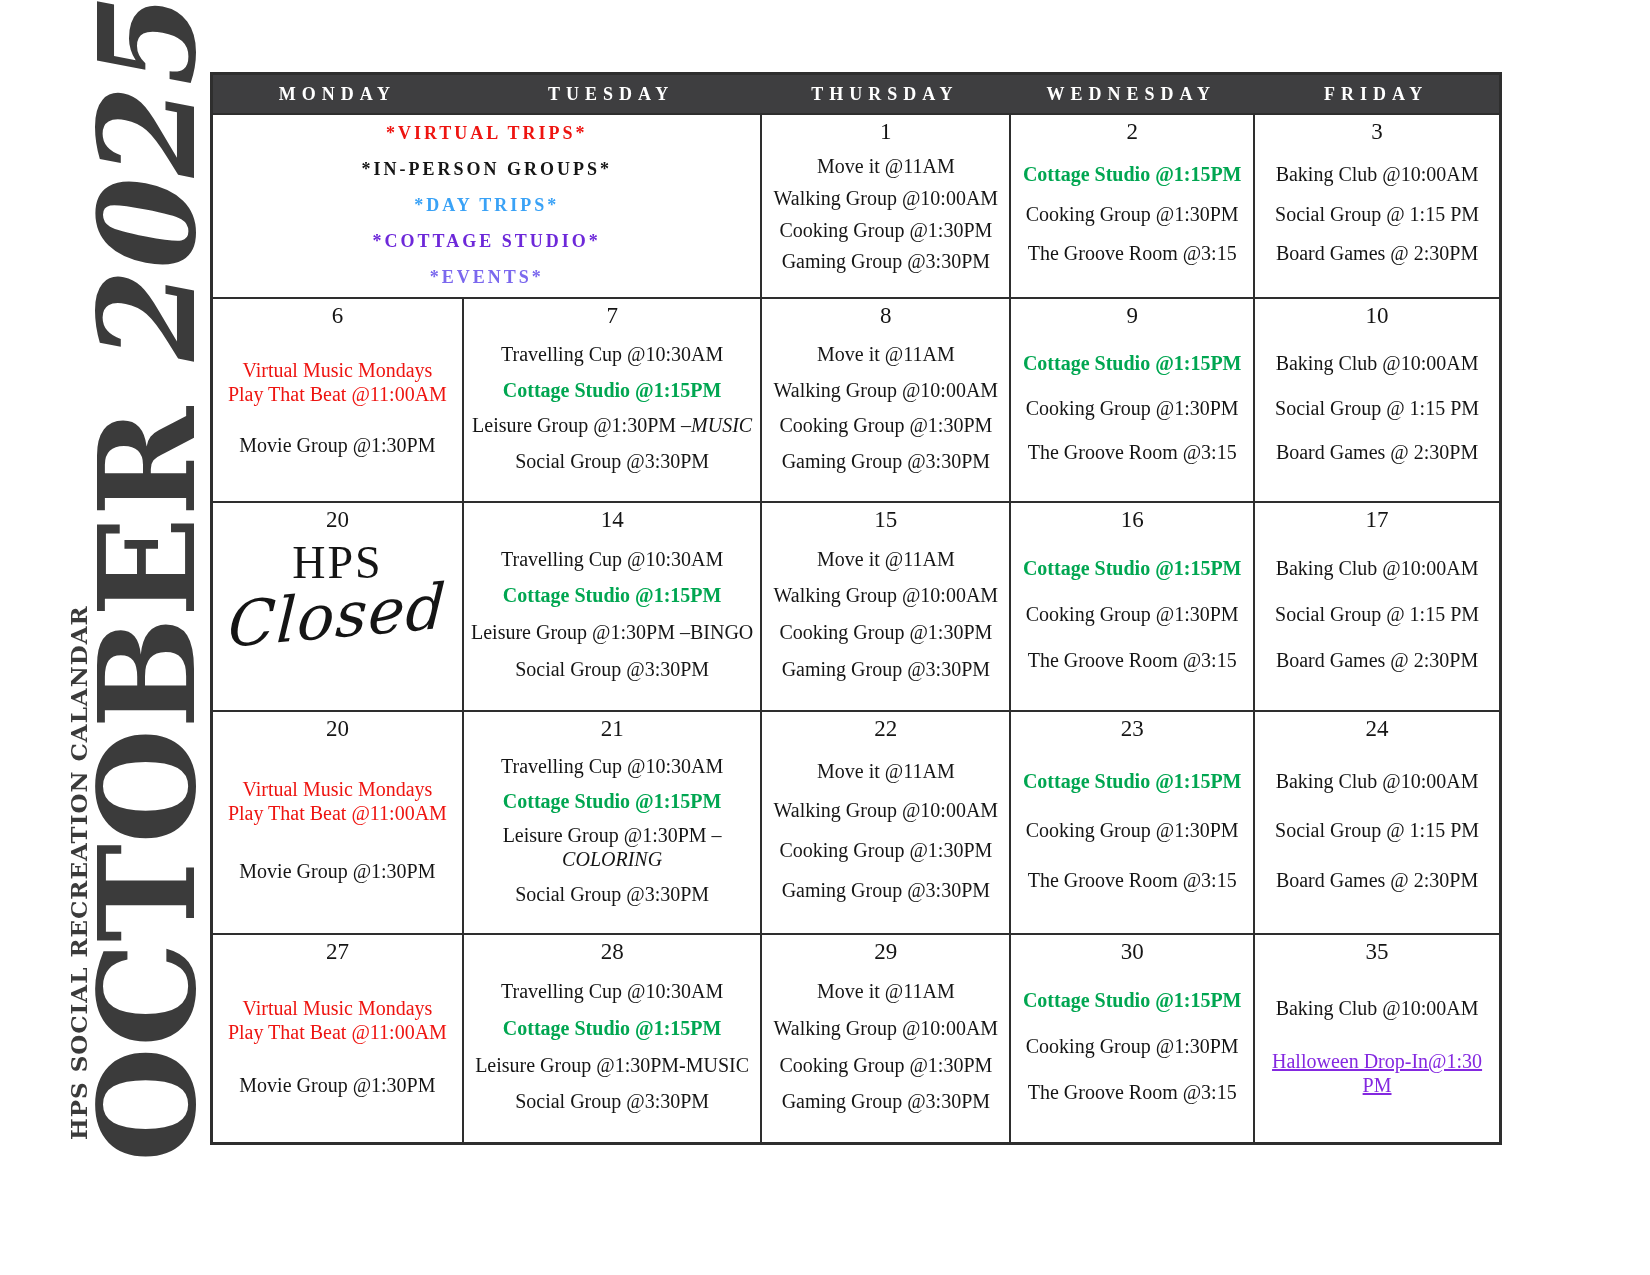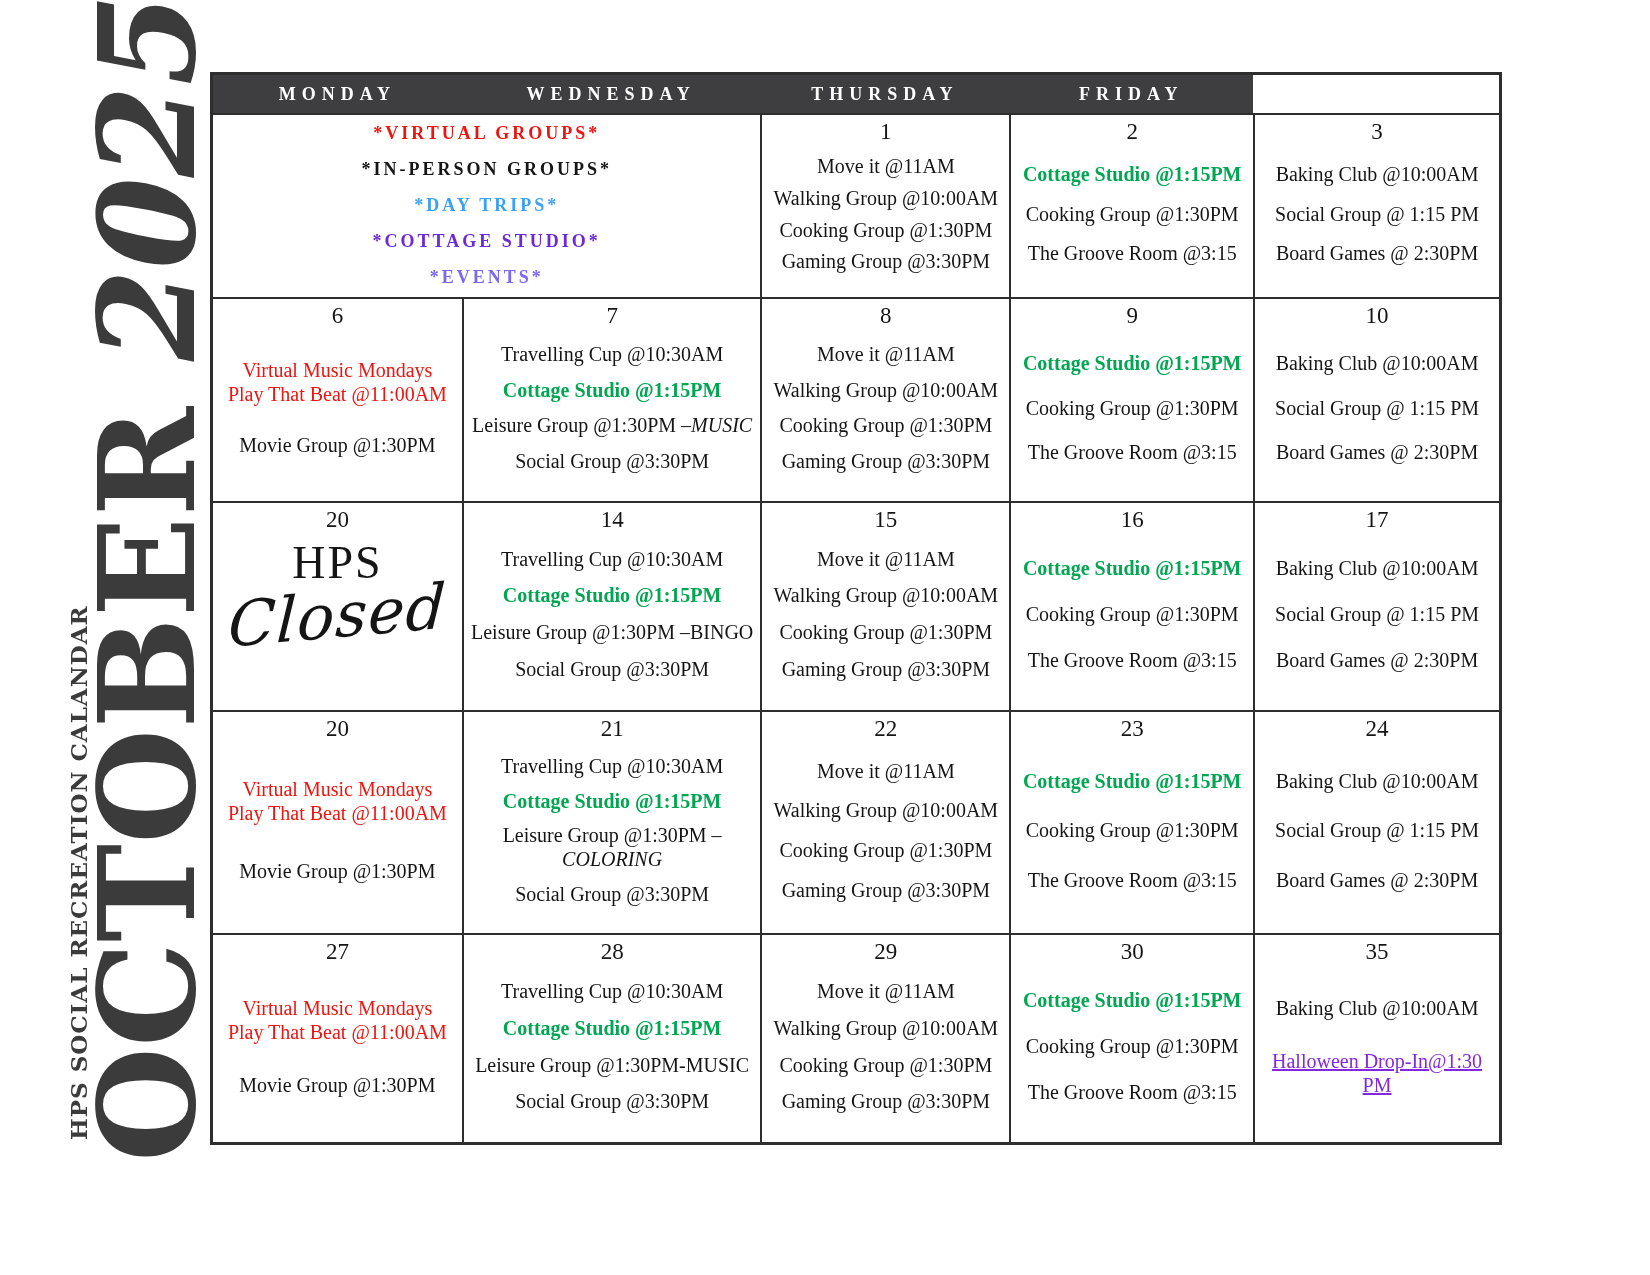--- a/index.html
+++ b/index.html
@@ -56,26 +56,27 @@
   }
 </style>
 </head>
 <body>
 
 <div class="side-small">HPS SOCIAL RECREATION CALANDAR</div>
 <div class="side-month"><span>OCTOBER</span> <span class="yr">2025</span></div>
 
 <div class="grid">
     <div class="hcell">MONDAY</div>
+    <div class="hcell">TUESDAY</div>
+    <div class="hcell">THURSDAY</div>
     <div class="hcell">WEDNESDAY</div>
-    <div class="hcell">THURSDAY</div>
     <div class="hcell">FRIDAY</div>
     <div class="cell" style="grid-column: span 2;">
       <div class="legendbox">
-        <div class="legend-line" style="color: rgb(238, 20, 16);">*VIRTUAL GROUPS*</div>
+        <div class="legend-line" style="color: rgb(238, 20, 16);">*VIRTUAL TRIPS*</div>
         <div class="legend-line" style="color: rgb(21, 21, 21);">*IN-PERSON GROUPS*</div>
         <div class="legend-line" style="color: rgb(58, 162, 246);">*DAY TRIPS*</div>
         <div class="legend-line" style="color: #6d28d9;">*COTTAGE STUDIO*</div>
         <div class="legend-line" style="color: rgb(123, 104, 238);">*EVENTS*</div>
       </div>
     </div>
     <div class="cell bl">
       <div class="daynum">1</div>
       <div class="events">
         <div class="event">Move it @11AM</div>

